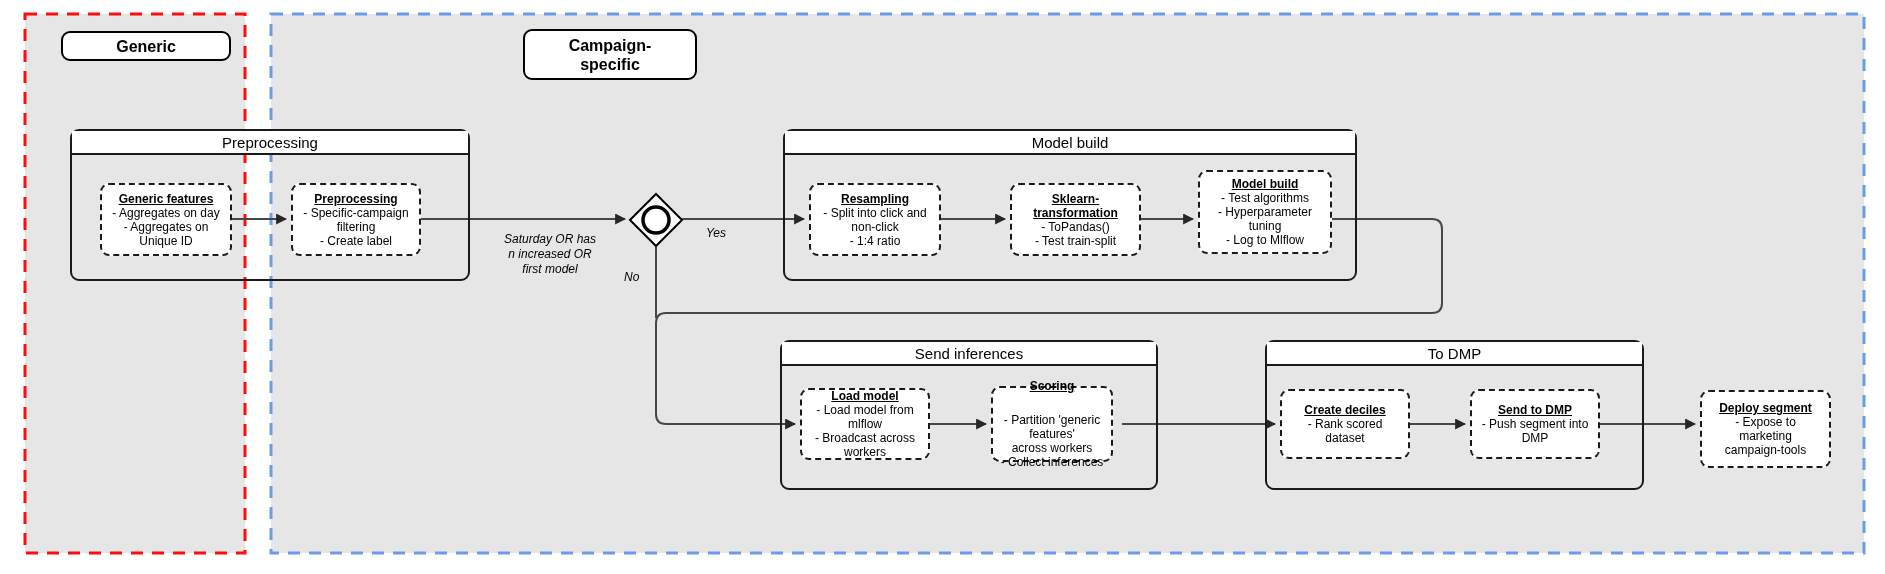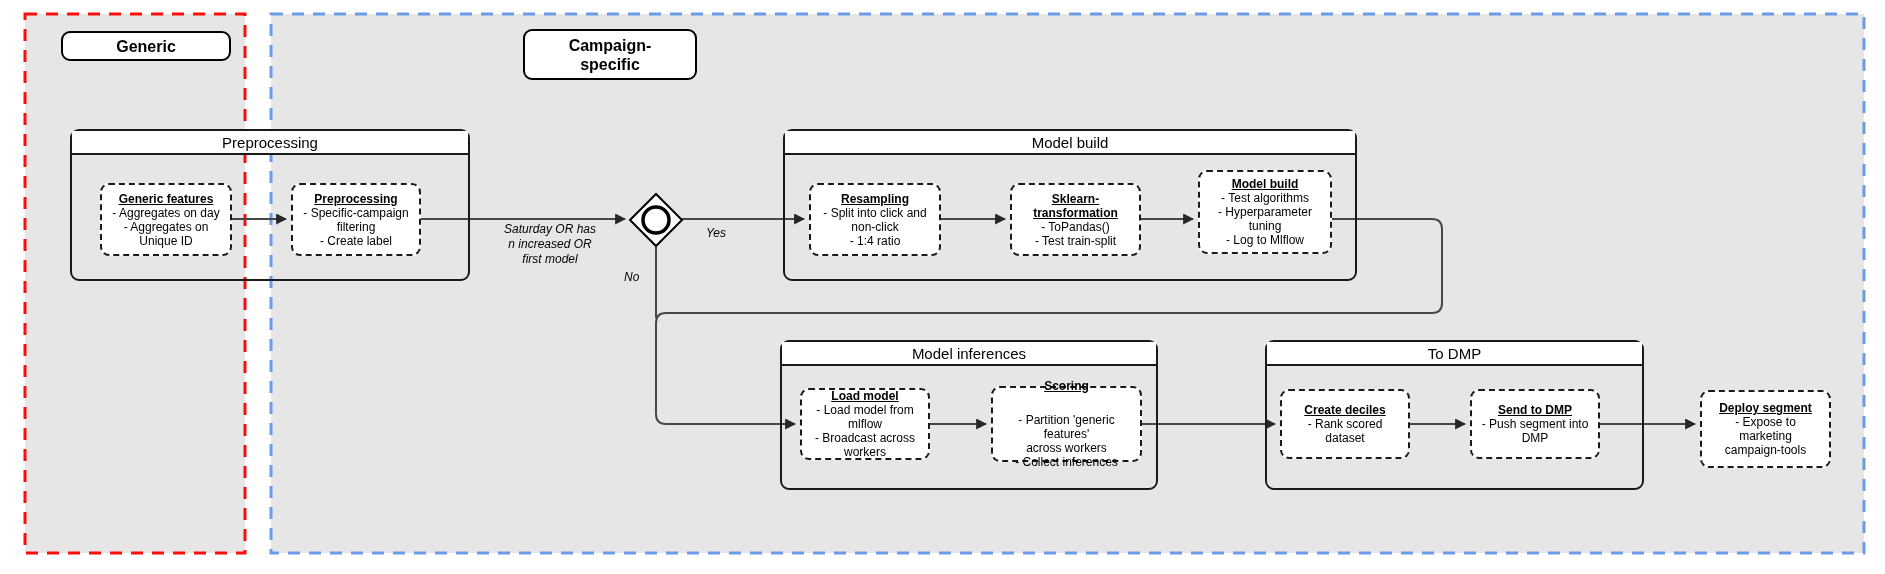--- a/index.html
+++ b/index.html
@@ -80,21 +80,21 @@
     <span>Campaign-<br>specific</span>
   </div>
 
   <div class="abs container" style="left:70px;top:129px;width:400px;height:152px;">
     <div class="container-title">Preprocessing</div>
   </div>
   <div class="abs container" style="left:783px;top:129px;width:574px;height:152px;">
     <div class="container-title">Model build</div>
   </div>
   <div class="abs container" style="left:780px;top:340px;width:378px;height:150px;">
-    <div class="container-title">Model inferences</div>
+    <div class="container-title">Send inferences</div>
   </div>
   <div class="abs container" style="left:1265px;top:340px;width:379px;height:150px;">
     <div class="container-title">To DMP</div>
   </div>
 
   <div class="abs task" style="left:100px;top:183px;width:132px;height:73px;">
     <div class="task-title">Generic features</div>
     <div class="task-body">- Aggregates on day<br>- Aggregates on<br>Unique ID</div>
   </div>
   <div class="abs task" style="left:291px;top:183px;width:130px;height:73px;">
@@ -111,34 +111,34 @@
   </div>
   <div class="abs task" style="left:1198px;top:170px;width:134px;height:84px;">
     <div class="task-title">Model build</div>
     <div class="task-body">- Test algorithms<br>- Hyperparameter<br>tuning<br>- Log to Mlflow</div>
   </div>
 
   <div class="abs task" style="left:800px;top:388px;width:130px;height:72px;">
     <div class="task-title">Load model</div>
     <div class="task-body">- Load model from<br>mlflow<br>- Broadcast across<br>workers</div>
   </div>
-  <div class="abs task" style="left:991px;top:386px;width:151px;height:76px;gap:20px;">
+  <div class="abs task" style="left:991px;top:386px;width:122px;height:76px;gap:20px;">
     <div class="task-title">Scoring</div>
     <div class="task-body">- Partition 'generic<br>features'<br>across workers<br>- Collect inferences</div>
   </div>
   <div class="abs task" style="left:1280px;top:389px;width:130px;height:70px;">
     <div class="task-title">Create deciles</div>
     <div class="task-body">- Rank scored<br>dataset</div>
   </div>
   <div class="abs task" style="left:1470px;top:389px;width:130px;height:70px;">
     <div class="task-title">Send to DMP</div>
     <div class="task-body">- Push segment into<br>DMP</div>
   </div>
   <div class="abs task" style="left:1700px;top:390px;width:131px;height:78px;">
     <div class="task-title">Deploy segment</div>
     <div class="task-body">- Expose to<br>marketing<br>campaign-tools</div>
   </div>
 
-  <div class="abs edge-label" style="left:470px;top:222px;width:160px;">Saturday OR has<br>n increased OR<br>first model</div>
+  <div class="abs edge-label" style="left:470px;top:232px;width:160px;">Saturday OR has<br>n increased OR<br>first model</div>
   <div class="abs edge-label" style="left:706px;top:226px;">Yes</div>
   <div class="abs edge-label" style="left:624px;top:270px;">No</div>
 
 </div>
 
 </body></html>

